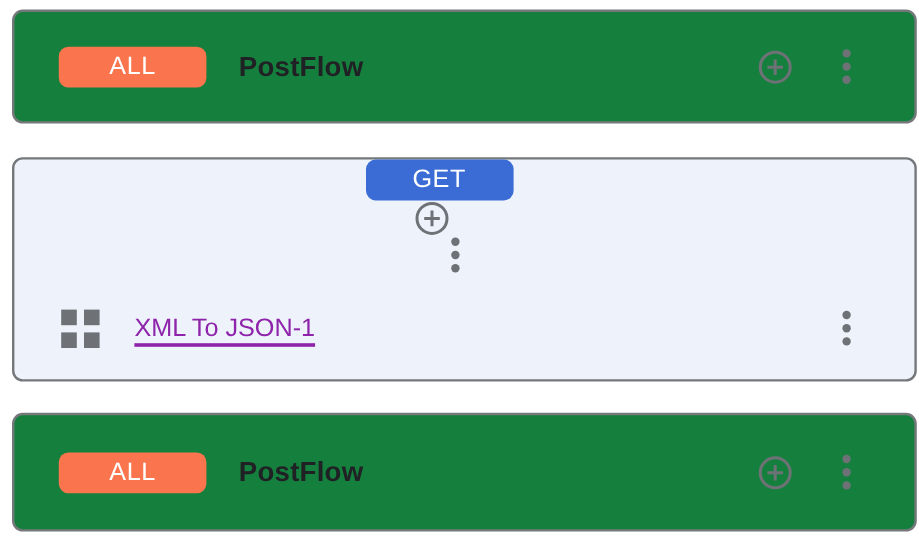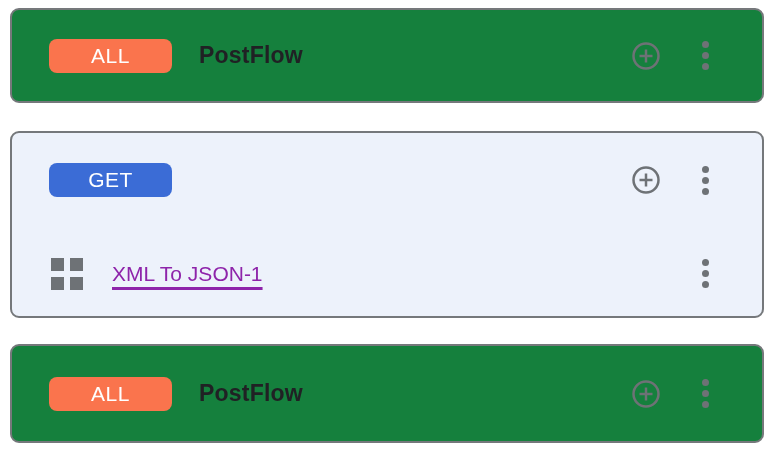--- a/index.html
+++ b/index.html
@@ -29,21 +29,21 @@
   .card.third  { margin-top: 26px; height: 99px;  }
   .card.highlighted { background: #EDF2FB; }
 
   .row {
     display: flex;
     align-items: center;
     box-sizing: border-box;
     padding: 0 52px 0 37px;
     height: 100%;
   }
-  .card.second .row.flow-row   { height: 94px; }
+  .card.second .row.flow-row   { height: 94px; flex-direction: column; }
   .card.second .row.policy-row { height: 93px; padding-left: 39px; }
 
   .spacer { flex: 1 1 auto; }
 
   
   .badge {
     box-sizing: border-box;
     width: 123px;
     height: 34px;
     border-radius: 8px;

